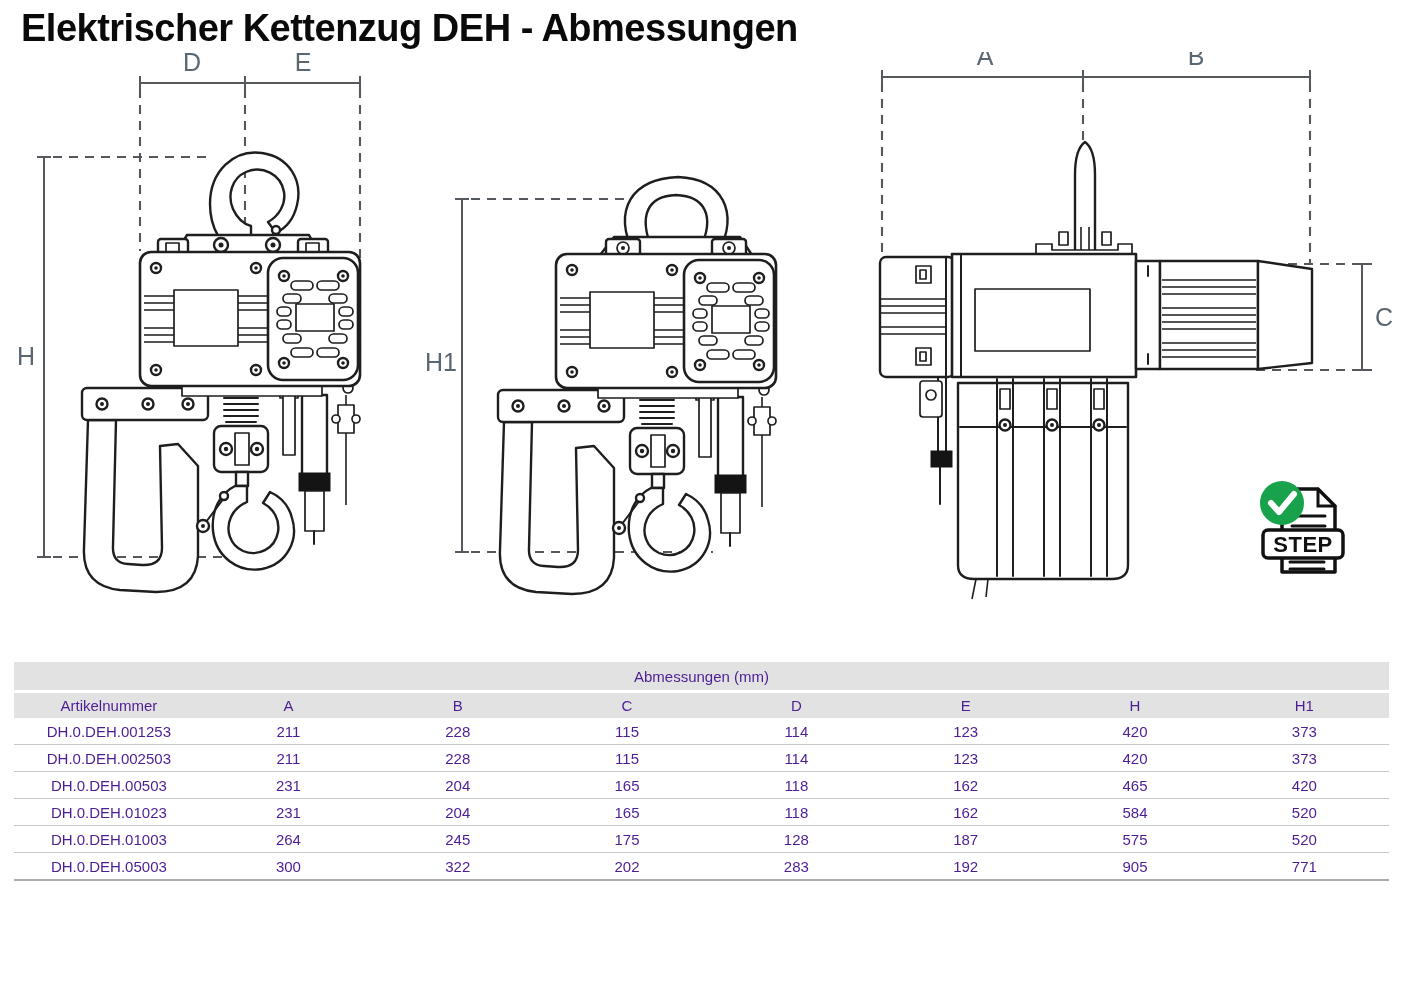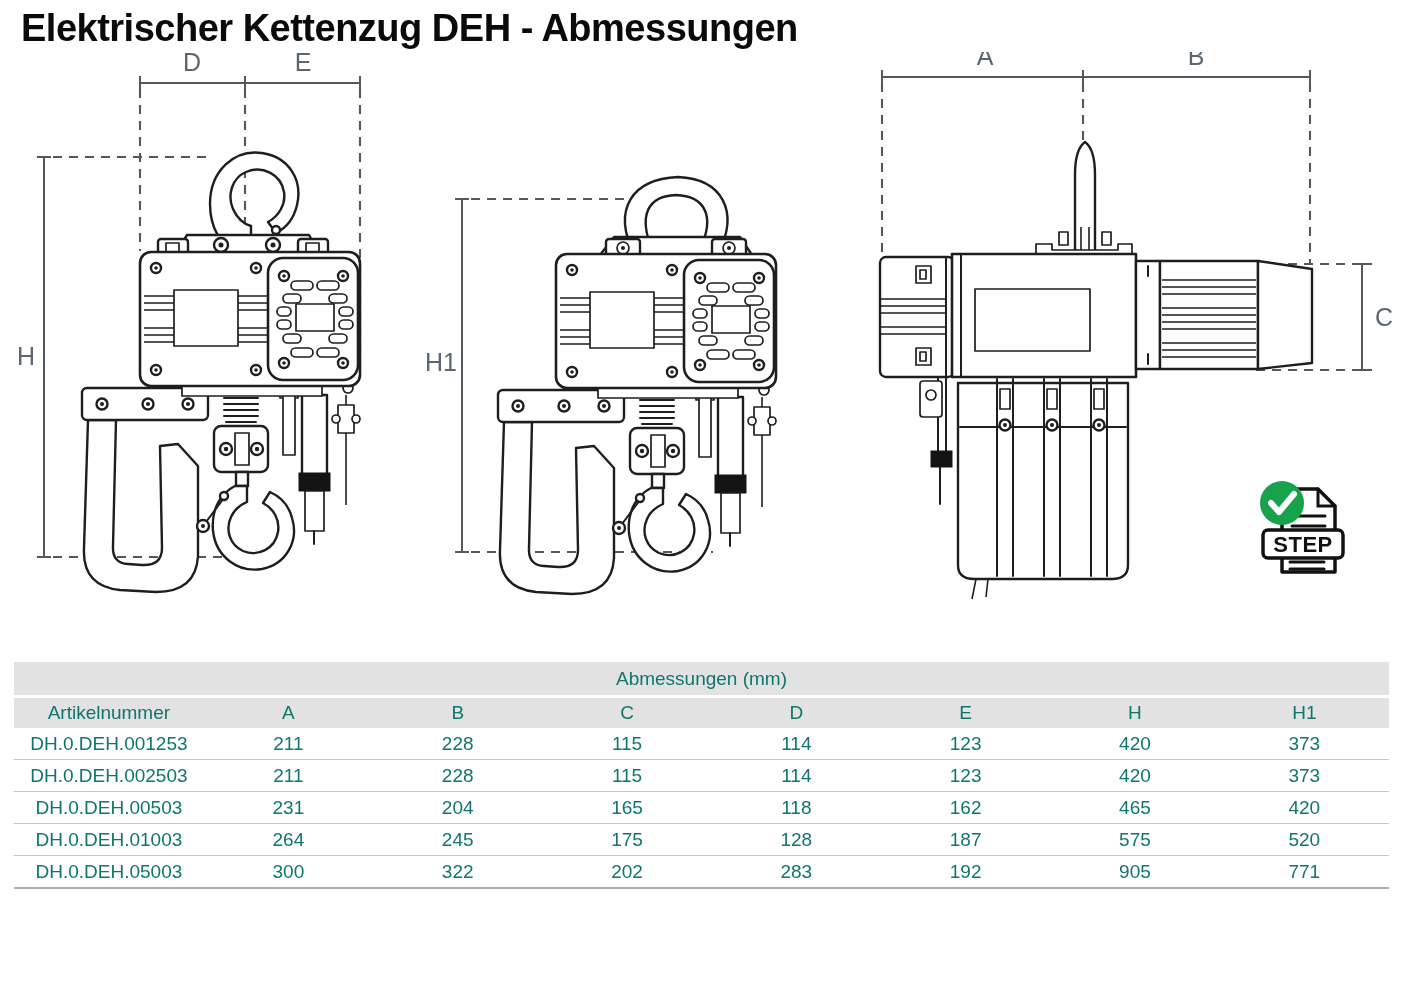--- a/index.html
+++ b/index.html
@@ -14,21 +14,21 @@
   .b{fill:#1e1e1e;stroke:none;}
   .bf{fill:#141414;stroke:#141414;}
   .dim{stroke:#55595e;stroke-width:2;fill:none;}
   .dsh{stroke:#54585c;stroke-width:2.1;fill:none;stroke-dasharray:9 7;}
   .dlbl{fill:#5a6670;font:25px "Liberation Sans",sans-serif;}
   .doc{fill:#fff;stroke:#111;stroke-width:3.5;stroke-linejoin:round;}
   .doc2{fill:none;stroke:#111;stroke-width:3;stroke-linecap:round;}
   .steptxt{font:bold 22px "Liberation Sans",sans-serif;fill:#111;letter-spacing:0.5px;}
   
   #dimtable{position:absolute;left:14px;top:662px;width:1375px;}
-  table{border-collapse:separate;border-spacing:0;width:100%;table-layout:fixed;font-size:19px;color:#0f766e;}
+  table{border-collapse:separate;border-spacing:0;width:100%;table-layout:fixed;font-size:15px;color:#4c1d95;}
   col.c0{width:13.8%;} col.cn{width:12.314%;}
   th{font-weight:normal;}
   .caption th{background:#e2e2e2;padding:6px 0 5px;border-bottom:3px solid #fff;text-align:center;}
   .cols th{background:#e2e2e2;padding:4px 0;text-align:center;margin-left:33px;}
   tbody td{text-align:center;padding:5px 0 4px;border-bottom:1px solid #c7c7c7;background:#fff;}
   tbody tr:last-child td{border-bottom:2px solid #adadad;margin-top:24px;}
 </style>
 </head>
 <body>
 
@@ -301,20 +301,30 @@
           <td>DH.0.DEH.00503</td>
           <td>231</td>
           <td>204</td>
           <td>165</td>
           <td>118</td>
           <td>162</td>
           <td>465</td>
           <td>420</td>
         </tr>
         <tr>
+          <td>DH.0.DEH.01023</td>
+          <td>231</td>
+          <td>204</td>
+          <td>165</td>
+          <td>118</td>
+          <td>162</td>
+          <td>584</td>
+          <td>520</td>
+        </tr>
+        <tr>
           <td>DH.0.DEH.01003</td>
           <td>264</td>
           <td>245</td>
           <td>175</td>
           <td>128</td>
           <td>187</td>
           <td>575</td>
           <td>520</td>
         </tr>
         <tr>

